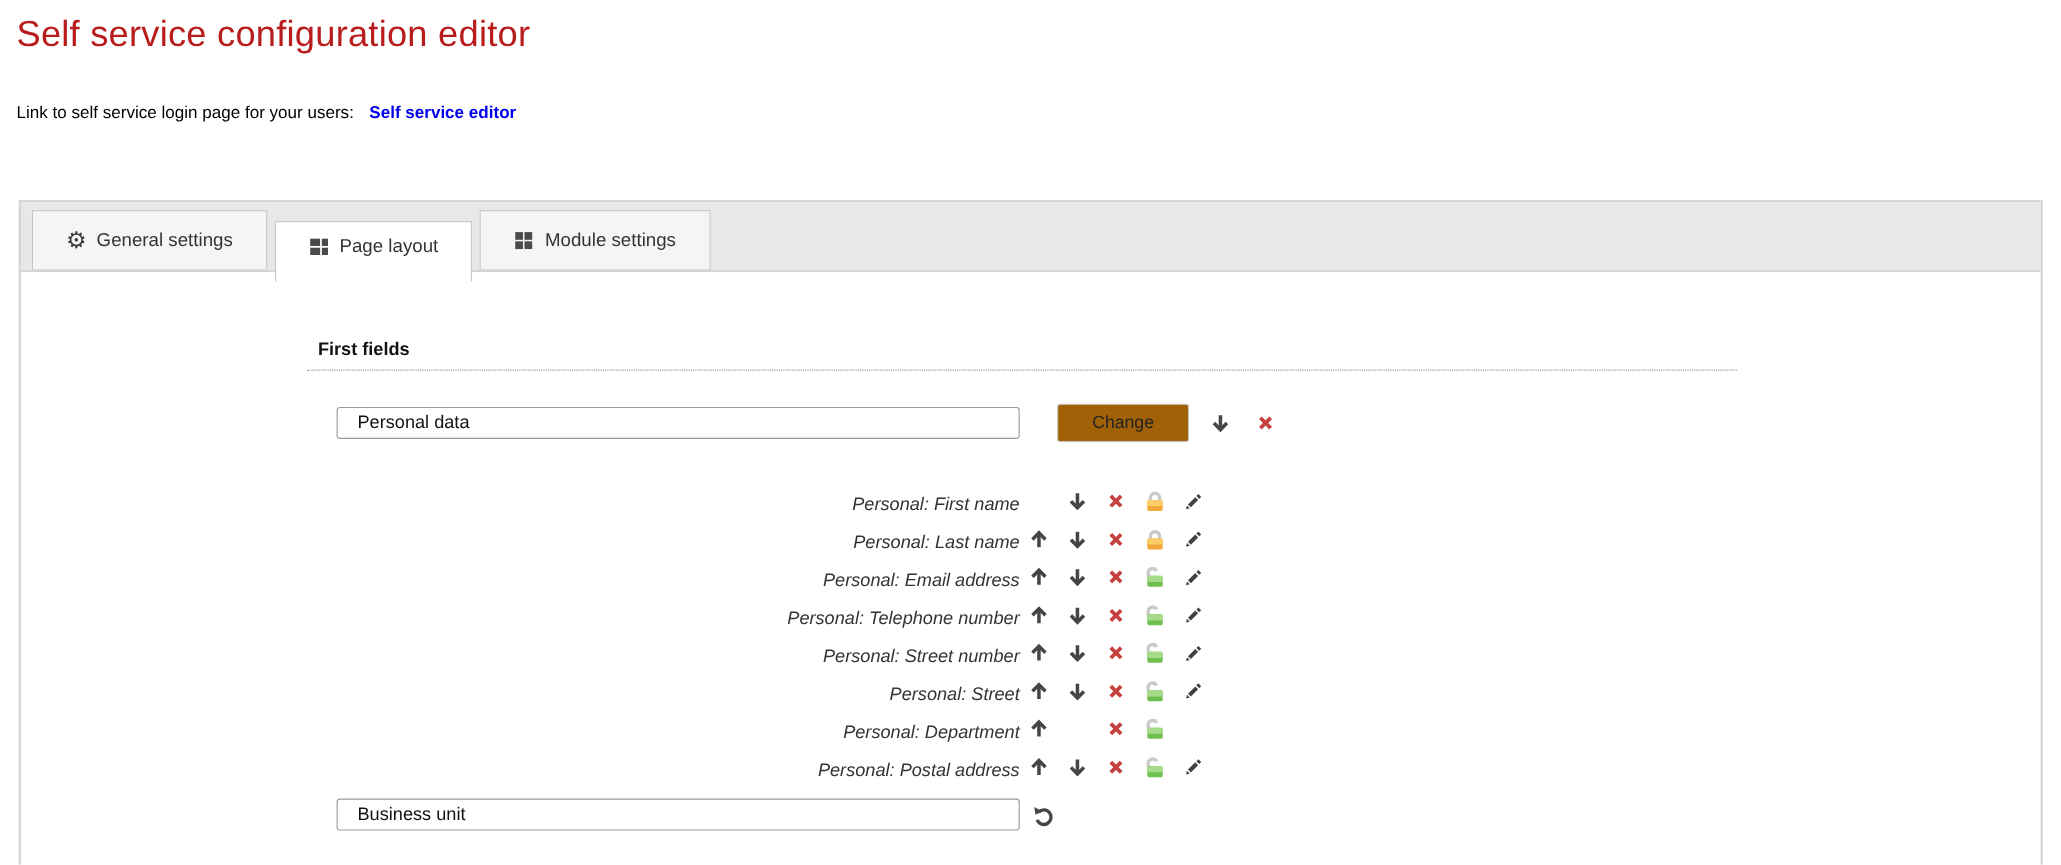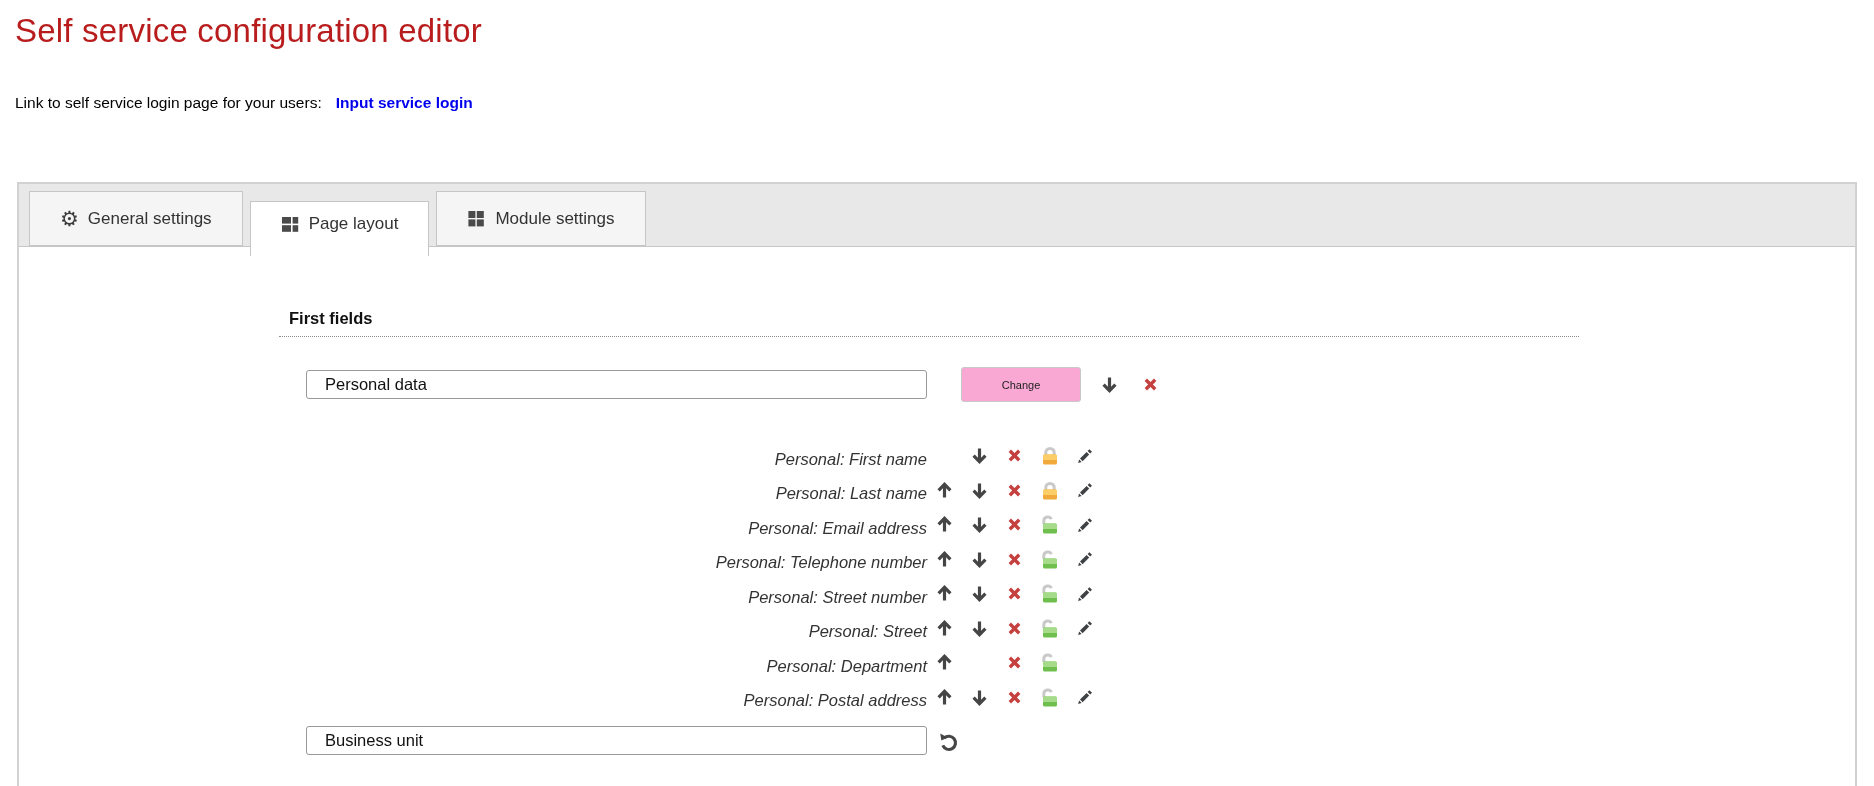--- a/index.html
+++ b/index.html
@@ -26,22 +26,22 @@
   .content { padding: 62px 0 40px 260px; background: #fff; }
 
   .section { width: 1300px; }
   .section-head { font-size: 16.5px; font-weight: 700; color: #111; padding: 0 0 8px 10px;
     border-bottom: 1px dotted #8a8a8a; }
 
   .group-row { display: flex; align-items: center; margin-top: 30px; }
   .text-input { width: 621px; height: 29px; margin-left: 27px; border: 1px solid #999;
     border-radius: 3px; font-size: 16.5px; font-family: "Liberation Sans", sans-serif;
     padding: 1px 18px; color: #111; background: #fff; }
-  .change-btn { margin-left: 34px; width: 120px; height: 35px; background: #f9a8d4;
-    border: 1px solid #c8c8c8; border-radius: 3px; font-size: 11px; color: #222;
+  .change-btn { margin-left: 34px; width: 120px; height: 35px; background: #a16207;
+    border: 1px solid #c8c8c8; border-radius: 3px; font-size: 16px; color: #222;
     font-family: "Liberation Sans", sans-serif; cursor: pointer; }
   .group-row .icon-btn { margin-left: 15px; }
 
   .icon-btn { display: inline-flex; align-items: center; justify-content: center;
     width: 26px; height: 26px; cursor: pointer; background: none; border: none; }
 
   .field-rows { margin-top: 32px; }
   .field-row { display: flex; align-items: flex-end; height: 34.5px; font-style: italic; }
   .field-label { flex: 0 0 648px; text-align: right; font-size: 16.5px; color: #333; }
   .slot { flex: 0 0 35px; display: flex; align-items: center; justify-content: center; }
@@ -96,21 +96,21 @@
       <rect x="9.8" y="2" width="7" height="7" fill="#4a4a4a"></rect>
       <rect x="1.4" y="10.4" width="7" height="7" fill="#4a4a4a"></rect>
       <rect x="9.8" y="10.4" width="7" height="7" fill="#4a4a4a"></rect>
     </g>
   </defs>
 </svg>
 
 <h1 class="page-title">Self service configuration editor</h1>
 
 <p class="link-line">
-  <span>Link to self service login page for your users:</span><a href="#">Input service login</a>
+  <span>Link to self service login page for your users:</span><a href="#">Self service editor</a>
 </p>
 
 <div class="panel">
 
   <div class="tabstrip">
     <div class="tab">
       <span class="glyph gear-glyph">⚙</span>
       <span>General settings</span>
     </div>
     <div class="tab active">

